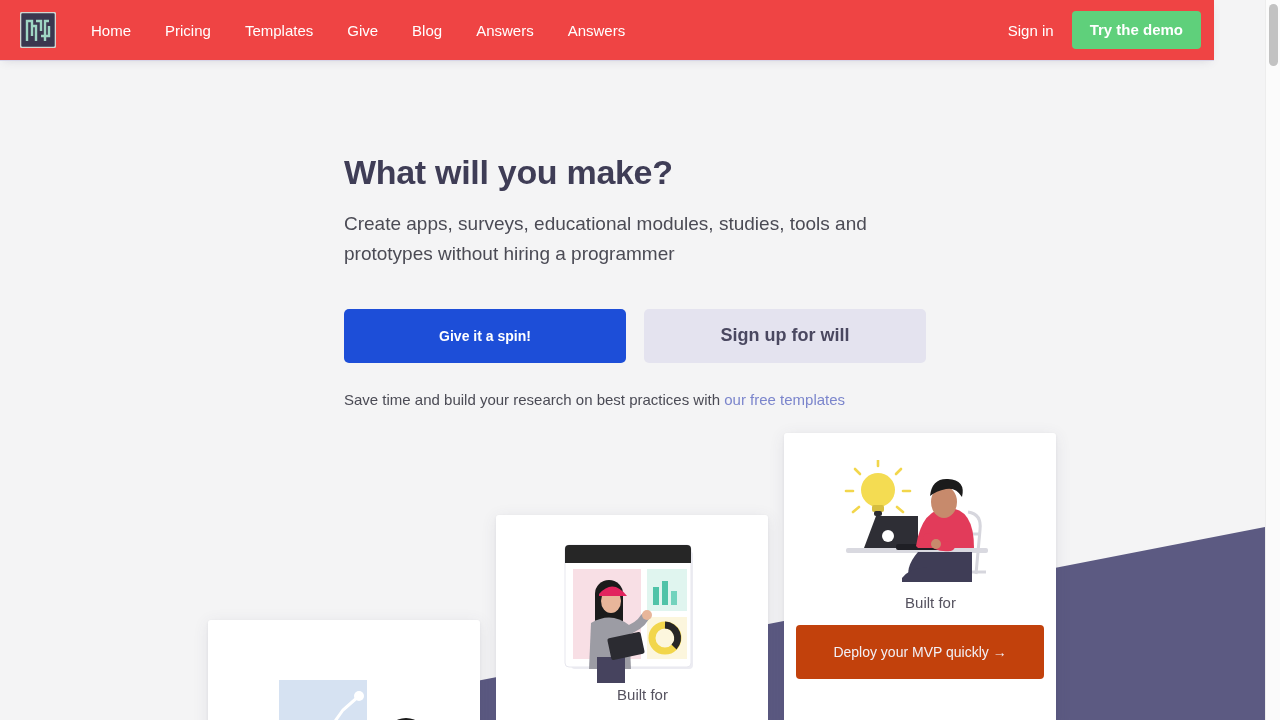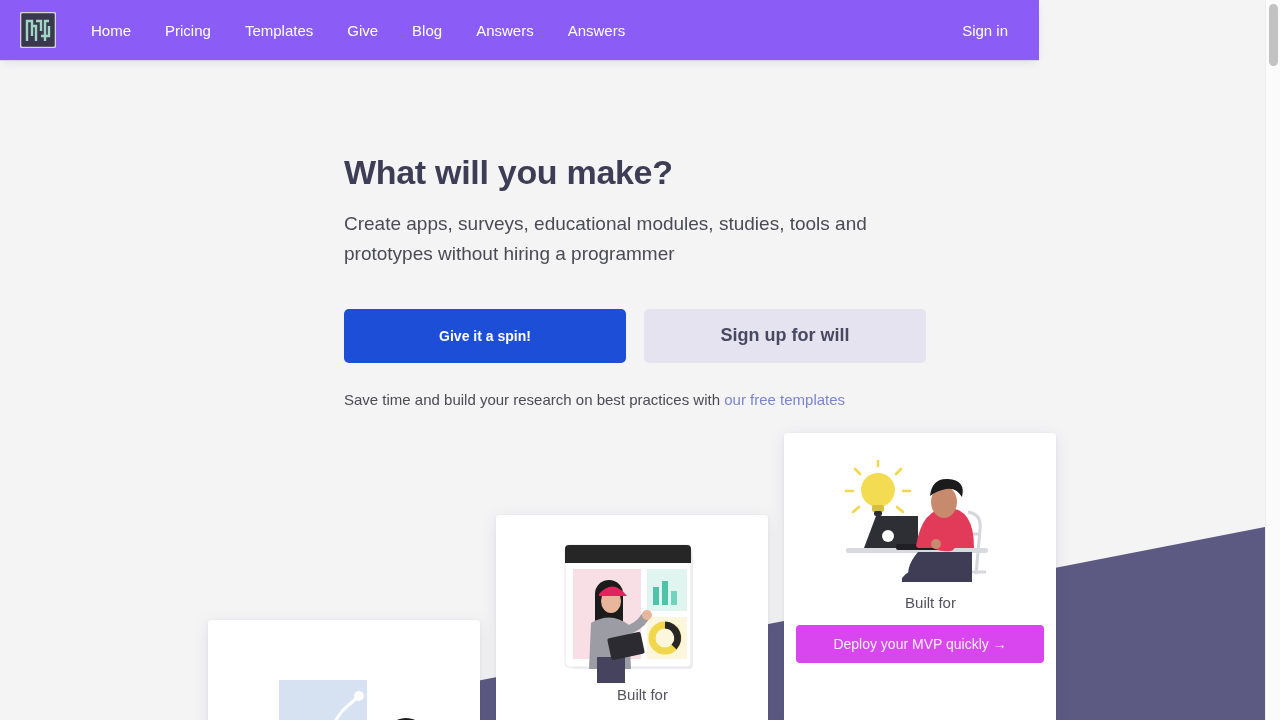--- a/index.html
+++ b/index.html
@@ -30,22 +30,22 @@
     left: 0; top: 0;
     width: 1265px; height: 720px;
     pointer-events: none;
     z-index: 0;
   }
 
   
   .navbar {
     position: absolute;
     top: 0; left: 0;
-    width: 1039px; height: 60px;
-    background: #8b5cf6;
+    width: 1214px; height: 60px;
+    background: #ef4444;
     display: flex;
     align-items: center;
     z-index: 40;
     box-shadow: 0 1px 0 0 rgba(214,212,232,0.95), 0 4px 10px -4px rgba(64,61,86,0.18);
   }
   .nav-left {
     display: flex;
     align-items: center;
     padding-left: 20px;
   }
@@ -190,22 +190,22 @@
     display: block;
     font-weight: bold;
     color: #4a4860;
     font-size: 16px;
     margin-top: 1px;
   }
   .card-cta {
     display: block;
     margin: 12px auto 0 auto;
     width: 248px;
-    height: 38px;
-    background: #d946ef;
+    height: 54px;
+    background: #c2410c;
     color: #f2f1f7;
     border: none;
     border-radius: 4px;
     font-size: 14px;
     cursor: pointer;
     font-family: "Liberation Sans", sans-serif;
   }
 
   
   .scrollbar {
@@ -374,20 +374,21 @@
         <a class="nav-link" href="#">Pricing</a>
         <a class="nav-link" href="#">Templates</a>
         <a class="nav-link" href="#">Give</a>
         <a class="nav-link" href="#">Blog</a>
         <a class="nav-link" href="#">Answers</a>
         <a class="nav-link" href="#">Answers</a>
       </nav>
     </div>
     <div class="nav-right">
       <a class="signin-link" href="#">Sign in</a>
+      <button class="demo-btn">Try the demo</button>
     </div>
   </div>
 
 </div>
 
 <div class="scrollbar">
   <div class="scrollbar-thumb"></div>
 </div>
 
 </body></html>

